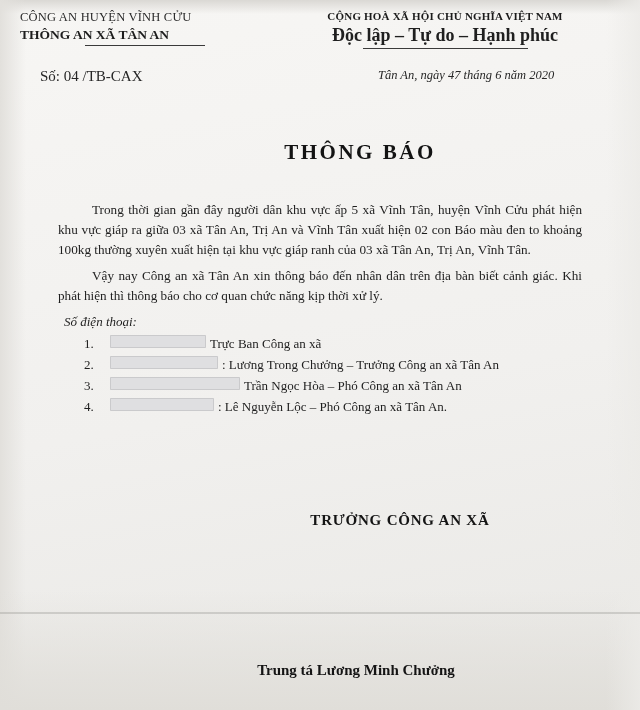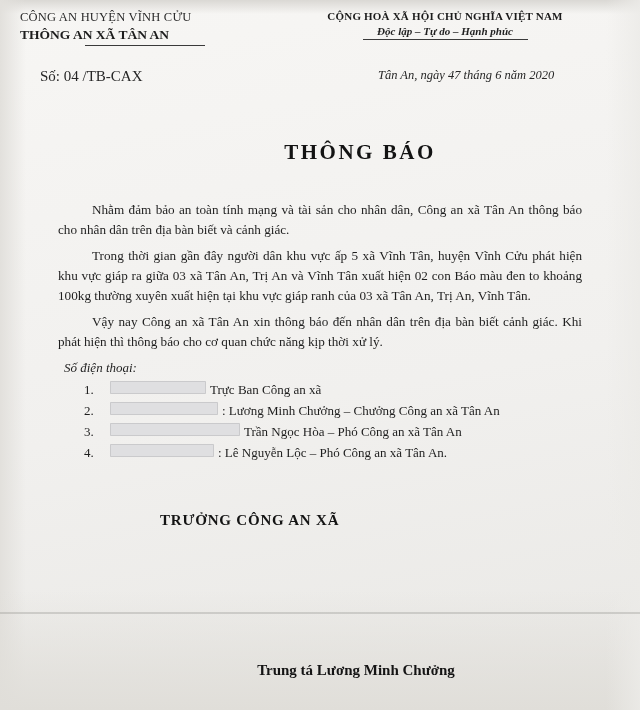--- a/index.html
+++ b/index.html
@@ -79,23 +79,22 @@
     white-space: nowrap;
   }
   .r1 {
     font-size: 11px;
     font-weight: bold;
     color: #1b1b1b;
     letter-spacing: 0.2px;
     white-space: nowrap;
   }
   .r2 {
-    font-size: 11px;
-    font-weight: bold;
-    font-style: italic;
+    font-size: 18px;
+    font-weight: bold;
     color: #1f1f1f;
     margin-top: 3px;
     white-space: nowrap;
   }
   .underline-short {
     width: 120px;
     height: 1px;
     background: #3a3a3a;
     margin: 2px auto 0 auto;
   }
@@ -190,21 +189,21 @@
   .r-w3 { width: 130px; }
   .r-w4 { width: 104px; }
   .phone-name {
     font-size: 13px;
   }
 
   .signer-title {
     position: absolute;
     left: 0; top: 512px;
     width: 640px;
-    text-align: left;
+    text-align: center;
     padding-left: 160px;
     box-sizing: border-box;
     font-size: 15px;
     font-weight: bold;
     letter-spacing: 0.8px;
     color: #141414;
   }
   .signer-name {
     position: absolute;
     left: 0; top: 662px;
@@ -250,35 +249,34 @@
   </div>
 
   <div class="row-sub">
     <div class="docnum">Số: 04 /TB-CAX</div>
     <div class="place-date">Tân An, ngày 47 tháng 6 năm 2020</div>
   </div>
 
   <div class="title">THÔNG BÁO</div>
 
   <div class="body">
-    <p class="para">Nhằm đảm bảo an toàn tính mạng và tài sản cho nhân dân, Công an xã Tân An thông báo cho nhân dân trên địa bàn biết và cảnh giác.</p>
     <p class="para">Trong thời gian gần đây người dân khu vực ấp 5 xã Vĩnh Tân, huyện Vĩnh Cửu phát hiện khu vực giáp ra giữa 03 xã Tân An, Trị An và Vĩnh Tân xuất hiện 02 con Báo màu đen to khoảng 100kg thường xuyên xuất hiện tại khu vực giáp ranh của 03 xã Tân An, Trị An, Vĩnh Tân.</p>
     <p class="para">Vậy nay Công an xã Tân An xin thông báo đến nhân dân trên địa bàn biết cảnh giác. Khi phát hiện thì thông báo cho cơ quan chức năng kịp thời xử lý.</p>
     <p class="phone-label">Số điện thoại:</p>
 
     <ul class="phone-list">
       <li class="phone-row">
         <span class="phone-idx">1.</span>
         <span class="redact r-w1"></span>
         <span class="phone-name">Trực Ban Công an xã</span>
       </li>
       <li class="phone-row">
         <span class="phone-idx">2.</span>
         <span class="redact r-w2"></span>
-        <span class="phone-name">: Lương Minh Chưởng – Chưởng Công an xã Tân An</span>
+        <span class="phone-name">: Lương Trong Chưởng – Trưởng Công an xã Tân An</span>
       </li>
       <li class="phone-row">
         <span class="phone-idx">3.</span>
         <span class="redact r-w3"></span>
         <span class="phone-name">Trần Ngọc Hòa – Phó Công an xã Tân An</span>
       </li>
       <li class="phone-row">
         <span class="phone-idx">4.</span>
         <span class="redact r-w4"></span>
         <span class="phone-name">: Lê Nguyễn Lộc – Phó Công an xã Tân An.</span>

